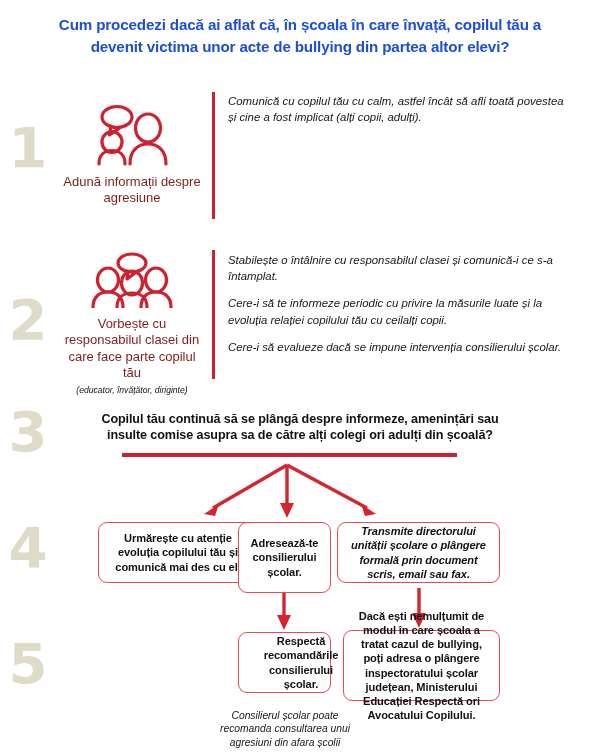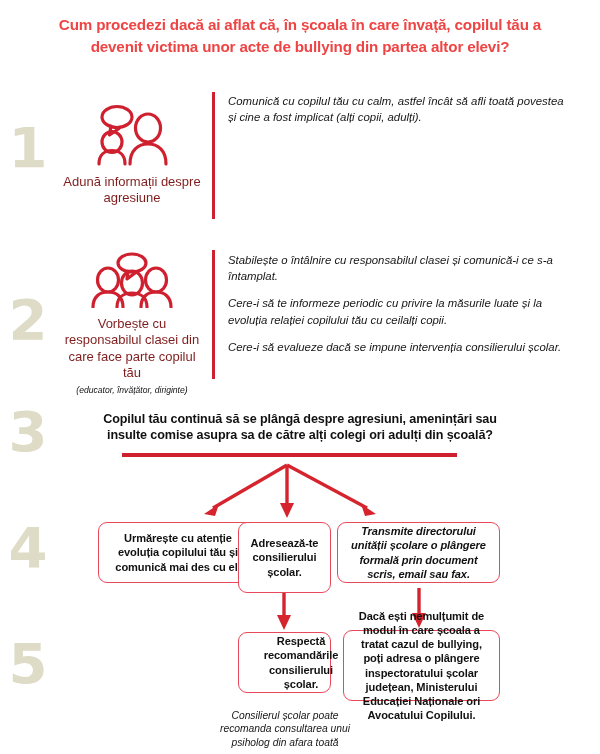--- a/index.html
+++ b/index.html
@@ -26,21 +26,21 @@
   .title {
     position: absolute;
     left: 50px;
     top: 14px;
     width: 500px;
     text-align: center;
     font-weight: bold;
     font-size: 15.2px;
     line-height: 1.42;
     letter-spacing: -0.15px;
-    color: #ef4444;
+    color: #1d4ed8;
   }
 
   
   .step-num {
     position: absolute;
     left: 2px;
     width: 52px;
     text-align: center;
     font-family: "DejaVu Sans", sans-serif;
     font-weight: bold;
@@ -242,21 +242,21 @@
   </div>
 
   <div class="vrule" id="vrule-2"></div>
 
   <div class="para-col" id="paras-2">
     <div class="para">Stabilește o întâlnire cu responsabilul clasei și comunică-i ce s-a întamplat.</div>
     <div class="para">Cere-i să te informeze periodic cu privire la măsurile luate și la evoluția relației copilului tău cu ceilalți copii.</div>
     <div class="para">Cere-i să evalueze dacă se impune intervenția consilierului școlar.</div>
   </div>
 
-  <div class="question">Copilul tău continuă să se plângă despre agresiuni, amenințări sau insulte comise asupra sa de către alți colegi ori adulți din școală?</div>
+  <div class="question">Copilul tău continuă să se plângă despre informeze, amenințări sau insulte comise asupra sa de către alți colegi ori adulți din școală?</div>
   <div class="qbar"></div>
 
   <svg class="arrows" viewBox="0 0 600 754">
     <g stroke="#d6242f" stroke-width="3.4" fill="none" stroke-linecap="butt">
 
       <line x1="287" y1="465" x2="213" y2="508"></line>
 
       <line x1="287" y1="465" x2="287" y2="507"></line>
 
       <line x1="287" y1="465" x2="367" y2="508"></line>
@@ -286,18 +286,18 @@
     <span>Adresează-te consilierului școlar.</span>
   </div>
   <div class="obox" id="box-c">
     <span>Transmite directorului unității școlare o plângere formală prin document scris, email sau fax.</span>
   </div>
 
   <div class="obox" id="box-d">
     <span>Respectă recomandările consilierului școlar.</span>
   </div>
   <div class="obox" id="box-e">
-    <span>Dacă ești nemulțumit de modul în care școala a tratat cazul de bullying, poți adresa o plângere inspectoratului școlar județean, Ministerului Educației Naționale ori Avocatului Copilului.</span>
-  </div>
-
-  <div class="footnote">Consilierul școlar poate recomanda consultarea unui psiholog din afara toată</div>
+    <span>Dacă ești nemulțumit de modul în care școala a tratat cazul de bullying, poți adresa o plângere inspectoratului școlar județean, Ministerului Educației Respectă ori Avocatului Copilului.</span>
+  </div>
+
+  <div class="footnote">Consilierul școlar poate recomanda consultarea unui agresiuni din afara școlii</div>
 
 </div>
 
 </body></html>

